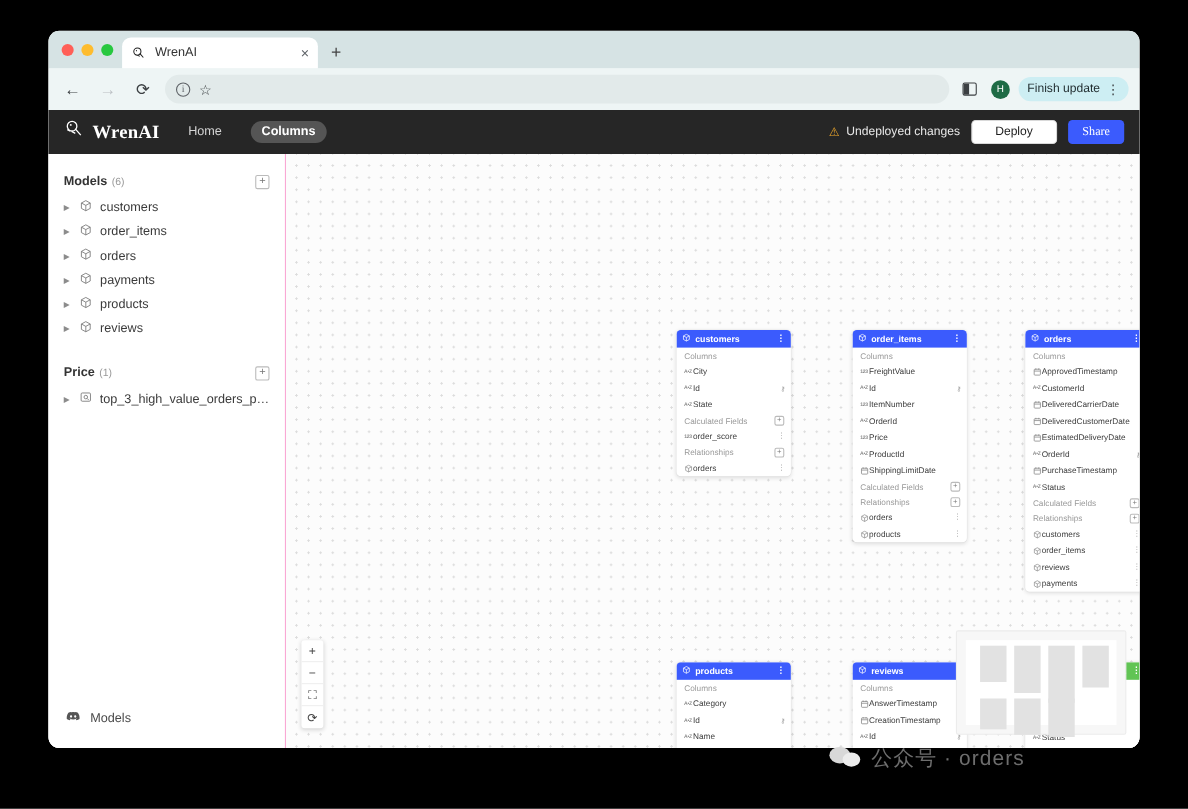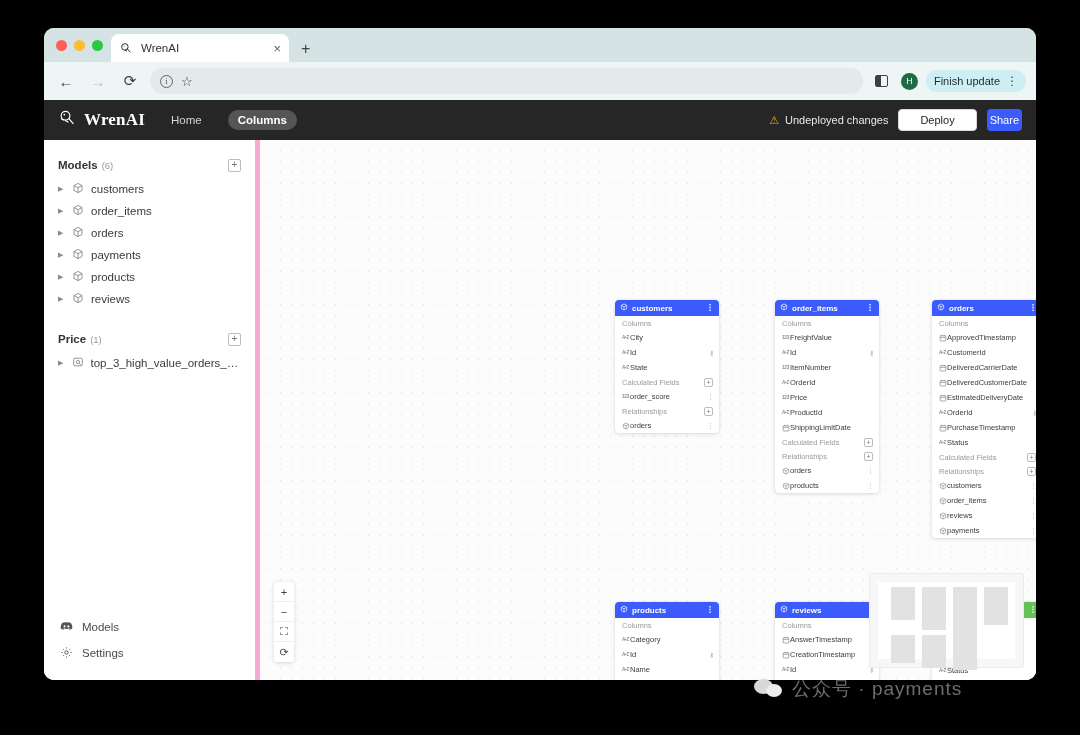--- a/index.html
+++ b/index.html
@@ -90,27 +90,27 @@
   }
   .brand { display:flex; align-items:center; gap:7px; }
   .brand-name { color:#fff; font-family:"Liberation Serif", serif; font-size:17px; font-weight:700; letter-spacing:.2px;}
   .navitem { color:#d4d4d4; font-size:11.5px; padding:4px 10px; border-radius:12px; cursor:pointer;}
   .navitem.active { background:#555; color:#fff; font-weight:700;}
   .appbar-right { margin-left:auto; display:flex; align-items:center; gap:10px;}
   .undep { color:#e8e8e8; font-size:11px; display:flex;align-items:center;gap:6px;}
   .warn-tri { color:#f0a92c; font-size:11px;}
   .btn-deploy { background:#fff; color:#1d1d1d; font-size:11px; padding:4px 21px; border-radius:4px;
                 border:1px solid #d9d9d9; cursor:pointer;}
-  .btn-share { background:#3b5bfd; color:#fff; font-size:11px; padding:5px 3px; border-radius:4px; cursor:pointer;}
+  .btn-share { background:#3b5bfd; color:#fff; font-size:11px; padding:5px 13px; border-radius:4px; cursor:pointer;font-family:Liberation Serif, serif;}
 
   
   .appbody { display:flex; height: calc(652px - 34px - 38px - 40px); background:#fff;}
 
   
-  .sidebar { width: 216px; background:#fff; border-right:5px solid #f9a8d4; padding: 12px 0 0 0;
+  .sidebar { width: 216px; background:#fff; border-right:1px solid #f9a8d4; padding: 12px 0 0 0;
              position:relative; display:flex; flex-direction:column;}
   .sec-head { display:flex; align-items:center; padding: 0 14px; height:26px; }
   .sec-title { font-size:11.5px; color:#333; font-weight:700;}
   .sec-count { font-size:9.5px; color:#999; margin-left:4px;}
   .plus-sq { margin-left:auto; width:13px;height:13px;border:1px solid #bbb;border-radius:2px;
              color:#777;font-size:10px;display:flex;align-items:center;justify-content:center;
              line-height:1;cursor:pointer;}
   .tree-item { display:flex; align-items:center; gap:7px; padding: 0 14px; height:22px; cursor:pointer;}
   .caret { width:7px; color:#8c8c8c; font-size:7px; }
   .ico-cube { width:12px;height:12px;color:#7a7a7a;flex:none;}
@@ -311,29 +311,20 @@
 
       <div class="sb-bottom">
         <div class="sb-link">
           <span>
             <svg width="13" height="13" viewBox="0 0 24 24" fill="#555">
                 <path d="M20 5.5A17 17 0 0015.7 4l-.3.6a13 13 0 00-6.8 0L8.3 4A17 17 0 004 5.5C1.6 9 1 12.4 1.3 15.8A17 17 0 006.5 18l1-1.6c-.6-.2-1.1-.5-1.6-.8l.4-.3a12 12 0 0011.4 0l.4.3c-.5.3-1 .6-1.6.8l1 1.6a17 17 0 005.2-2.2c.4-4-.6-7.3-2.7-10.3zM8.5 13.8c-1 0-1.8-.9-1.8-2s.8-2 1.8-2 1.8.9 1.8 2-.8 2-1.8 2zm7 0c-1 0-1.8-.9-1.8-2s.8-2 1.8-2 1.8.9 1.8 2-.8 2-1.8 2z"></path>
               </svg>
           </span>
           <span>Models</span>
         </div>
-        <div class="sb-link">
-          <span>
-            <svg width="13" height="13" viewBox="0 0 24 24" fill="none" stroke="#555" stroke-width="1.7">
-              <circle cx="12" cy="12" r="3.2"></circle>
-              <path d="M12 2.5v2.2M12 19.3v2.2M21.5 12h-2.2M4.7 12H2.5M18.7 5.3l-1.6 1.6M6.9 17.1l-1.6 1.6M18.7 18.7l-1.6-1.6M6.9 6.9L5.3 5.3"></path>
-            </svg>
-          </span>
-          <span>Settings</span>
-        </div>
       </div>
     </div>
 
     <div class="canvas">
       <svg class="edges" id="edges">
           <path d="M459 305 H478 V372 H666" fill="none" stroke="#d0d0d0" stroke-width="1"></path>
           <path d="M667 369 L670 372 L667 375" fill="none" stroke="#c4c4c4" stroke-width="1"></path>
           <path d="M619 356 H646 V390 H666" fill="none" stroke="#d0d0d0" stroke-width="1"></path>
           <path d="M667 387 L670 390 L667 393" fill="none" stroke="#c4c4c4" stroke-width="1"></path>
           <path d="M511 373 H494 V590 H459" fill="none" stroke="#d0d0d0" stroke-width="1"></path>
@@ -677,14 +668,14 @@
       </div>
     </div>
   </div>
 </div>
 
 <div class="watermark">
   <span class="wm-chat">
       <i class="b1"></i>
       <i class="b2"></i>
     </span>
-  <span>公众号 · payments</span>
+  <span>公众号 · orders</span>
 </div>
 
 </body></html>

